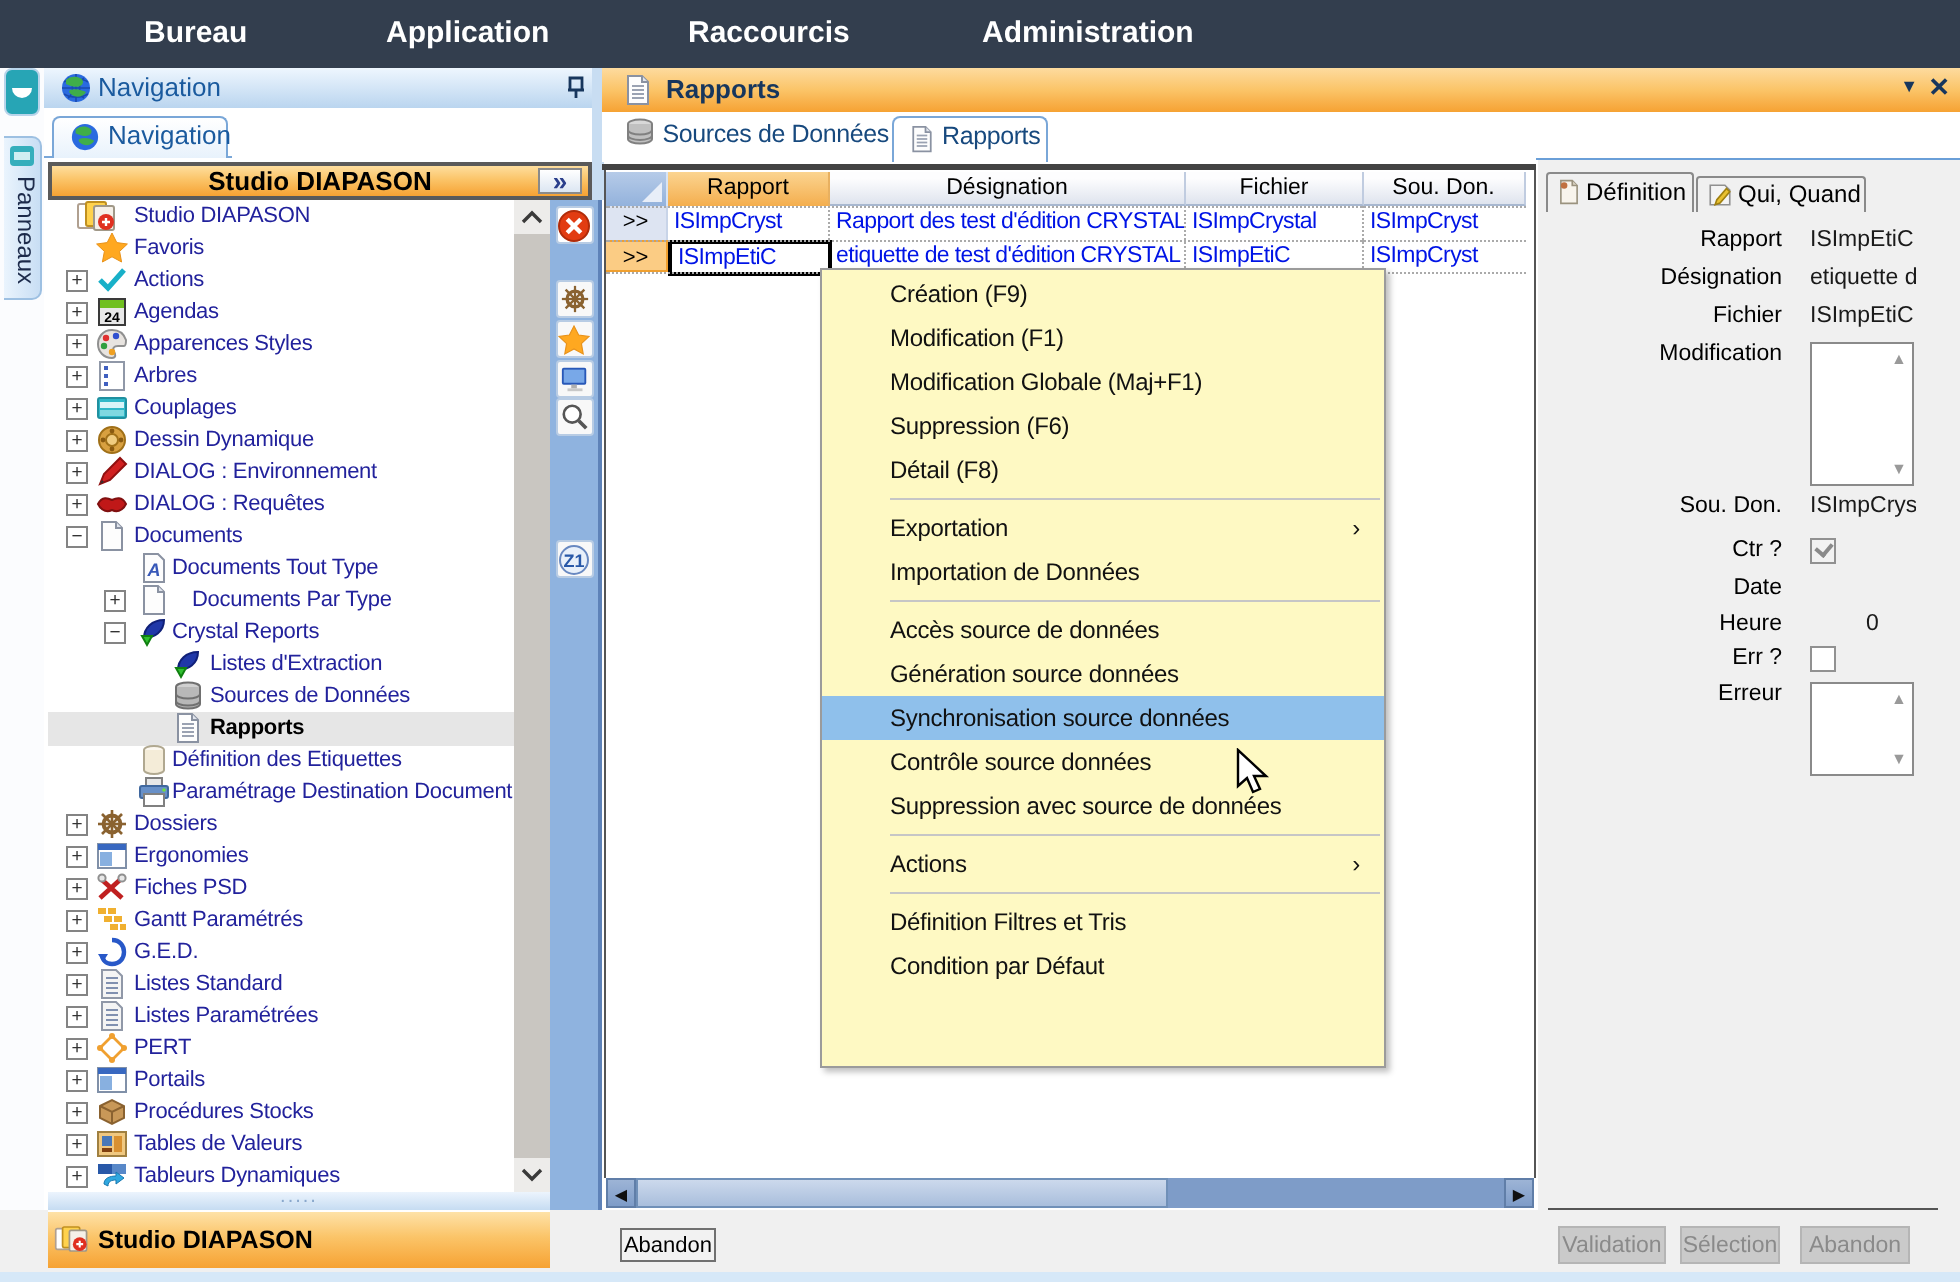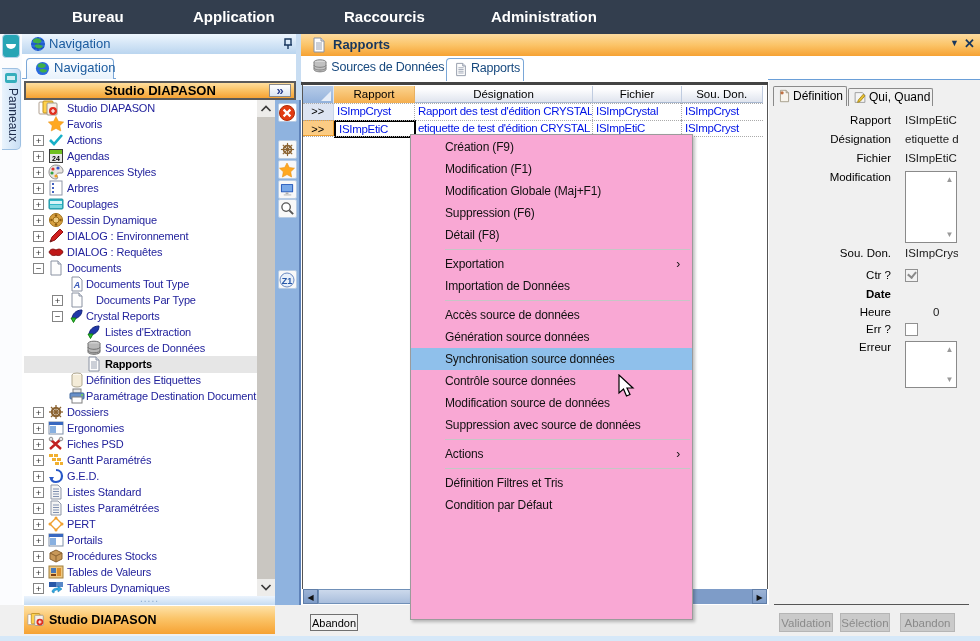--- a/index.html
+++ b/index.html
@@ -91,21 +91,21 @@
 .rlabel { position:absolute; font-size:11.5px; color:#000; text-align:right; right:89px; white-space:nowrap; }
 .rvalue { position:absolute; left:905px; font-size:11.5px; color:#1a1a1a; white-space:nowrap; }
 .rbox { position:absolute; left:905px; width:52px; background:#fff; border:1px solid #8a8a8a; }
 .rbox .up, .rbox .dn { position:absolute; right:1px; width:11px; height:11px; color:#999; font-size:8px; text-align:center; line-height:11px; }
 .rbox .up { top:2px; } .rbox .dn { bottom:2px; }
 .cb { position:absolute; left:905px; width:13px; height:13px; border:1px solid #919191; background:#fff; }
 .cb.checked { background:#f2f2f2; }
 .cb.checked:after { content:""; position:absolute; left:2px; top:1px; width:6px; height:4px; border-left:2px solid #8a8a8a; border-bottom:2px solid #8a8a8a; transform:rotate(-50deg); }
 
 
-#ctxmenu { left:410px; top:134px; width:283px; height:486px; background:#f9a8d4; border:1px solid #9b9b9b; box-shadow:2px 2px 3px rgba(0,0,0,0.25); }
+#ctxmenu { left:410px; top:134px; width:283px; height:400px; background:#fef9c3; border:1px solid #9b9b9b; box-shadow:2px 2px 3px rgba(0,0,0,0.25); }
 .mi { position:relative; height:22px; line-height:22px; padding-left:34px; color:#111; font-size:12px; letter-spacing:-0.15px; }
 .mi.hl { background:#8fc0eb; }
 .mi .sub { position:absolute; right:12px; top:0; font-size:12px; }
 .msep { height:1px; background:#c6c6c6; margin:3px 2px 3px 34px; }
 
 
 .btn-en { position:absolute; background:#f2f2f2; border:1px solid #707070; color:#000; font-size:11px; text-align:center; }
 .btn-dis { position:absolute; background:#cacaca; border:1px solid #b5b5b5; color:#8a8a8a; font-size:11.5px; text-align:center; }
 
 #cursor { position:absolute; left:618px; top:374px; z-index:10; }
@@ -691,21 +691,21 @@
 <div class="rvalue abs" style="top:152px;">ISImpEtiC</div>
 <div class="rlabel abs" style="top:171px;">Modification</div>
 <div class="rbox abs" style="top:171px;height:72px;">
     <div class="up">▲</div>
     <div class="dn">▼</div>
   </div>
 <div class="rlabel abs" style="top:247px;">Sou. Don.</div>
 <div class="rvalue abs" style="top:247px;width:53px;overflow:hidden;">ISImpCryst</div>
 <div class="rlabel abs" style="top:269px;">Ctr ?</div>
 <div class="cb checked abs" style="top:269px;"></div>
-<div class="rlabel abs" style="top:288px;font-weight:bold;">Date</div>
+<div class="rlabel abs" style="top:288px;">Date</div>
 <div class="rlabel abs" style="top:306px;">Heure</div>
 <div class="rvalue abs" style="left:933px;top:306px;">0</div>
 <div class="rlabel abs" style="top:323px;">Err ?</div>
 <div class="cb abs" style="top:323px;"></div>
 <div class="rlabel abs" style="top:341px;">Erreur</div>
 <div class="rbox abs" style="top:341px;height:47px;">
     <div class="up">▲</div>
     <div class="dn">▼</div>
   </div>
 
@@ -722,21 +722,20 @@
 <div class="mi">Suppression (F6)</div>
 <div class="mi">Détail (F8)</div>
 <div class="msep"></div>
 <div class="mi">Exportation<span class="sub">›</span></div>
 <div class="mi">Importation de Données</div>
 <div class="msep"></div>
 <div class="mi">Accès source de données</div>
 <div class="mi">Génération source données</div>
 <div class="mi hl">Synchronisation source données</div>
 <div class="mi">Contrôle source données</div>
-<div class="mi">Modification source de données</div>
 <div class="mi">Suppression avec source de données</div>
 <div class="msep"></div>
 <div class="mi">Actions<span class="sub">›</span></div>
 <div class="msep"></div>
 <div class="mi">Définition Filtres et Tris</div>
 <div class="mi">Condition par Défaut</div>
 </div>
 
 <div id="cursor">
 <svg width="18" height="26" viewBox="0 0 18 26">

